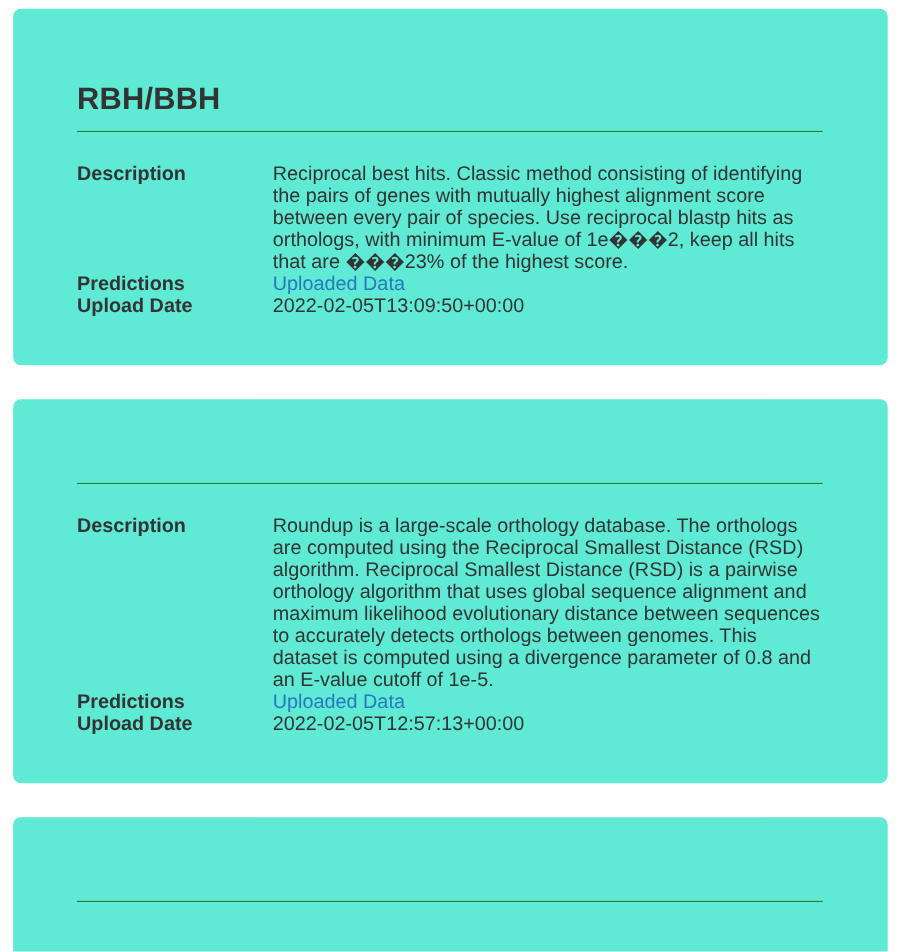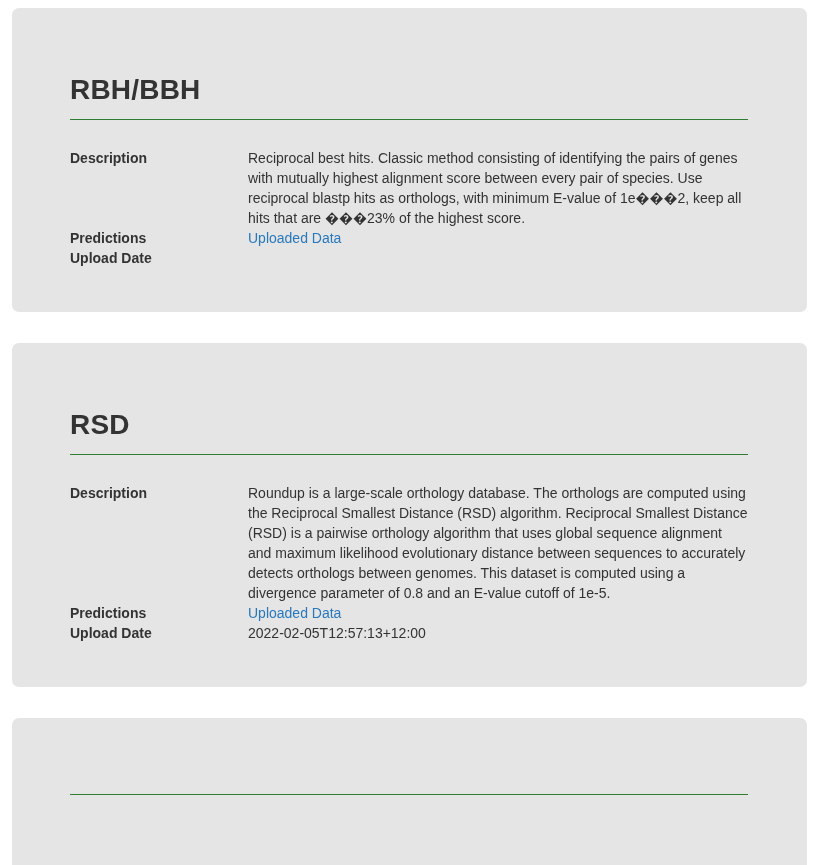--- a/index.html
+++ b/index.html
@@ -12,21 +12,21 @@
   }
   body {
     width: 819px;
     height: 865px;
     overflow: hidden;
   }
   .page {
     padding: 8px 12px 0 12px;
   }
   .card {
-    background: #e5e5e5;
+    background: #5eead4;
     border-radius: 7px;
     padding: 64px 59px 44px 58px;
     margin-bottom: 31px;
   }
   .card:last-child {
     margin-bottom: 0;
     min-height: 300px;
   }
   .card-title {
     margin: 0;
@@ -39,21 +39,21 @@
   .title-divider {
     border: 0;
     border-top: 1px solid #2e7d32;
     margin: 12px 0 28px 0;
     height: 0;
   }
   .fields {
     display: grid;
     grid-template-columns: 178px 1fr;
     margin: 0;
-    font-size: 14px;
+    font-size: 18px;
     line-height: 20px;
   }
   .fields dt {
     grid-column: 1;
     font-weight: bold;
     color: #333333;
   }
   .fields dd {
     grid-column: 2;
     margin: 0;
@@ -75,35 +75,35 @@
     <h2 class="card-title">RBH/BBH</h2>
     <hr class="title-divider">
     <dl class="fields">
       <dt>Description</dt>
       <dd>Reciprocal best hits. Classic method consisting of identifying the pairs of genes with mutually highest alignment score between every pair of species. Use reciprocal blastp hits as orthologs, with minimum E-value of 1e���2, keep all hits that are ���23% of the highest score.</dd>
       <dt>Predictions</dt>
       <dd>
         <a class="data-link" href="#">Uploaded Data</a>
       </dd>
       <dt>Upload Date</dt>
+      <dd>2022-02-05T13:09:50+00:00</dd>
     </dl>
   </section>
 
   <section class="card">
-    <h2 class="card-title">RSD</h2>
     <hr class="title-divider">
     <dl class="fields">
       <dt>Description</dt>
       <dd>Roundup is a large-scale orthology database. The orthologs are computed using the Reciprocal Smallest Distance (RSD) algorithm. Reciprocal Smallest Distance (RSD) is a pairwise orthology algorithm that uses global sequence alignment and maximum likelihood evolutionary distance between sequences to accurately detects orthologs between genomes. This dataset is computed using a divergence parameter of 0.8 and an E-value cutoff of 1e-5.</dd>
       <dt>Predictions</dt>
       <dd>
         <a class="data-link" href="#">Uploaded Data</a>
       </dd>
       <dt>Upload Date</dt>
-      <dd>2022-02-05T12:57:13+12:00</dd>
+      <dd>2022-02-05T12:57:13+00:00</dd>
     </dl>
   </section>
 
   <section class="card">
     <hr class="title-divider">
   </section>
 
 </div>
 
 </body></html>

